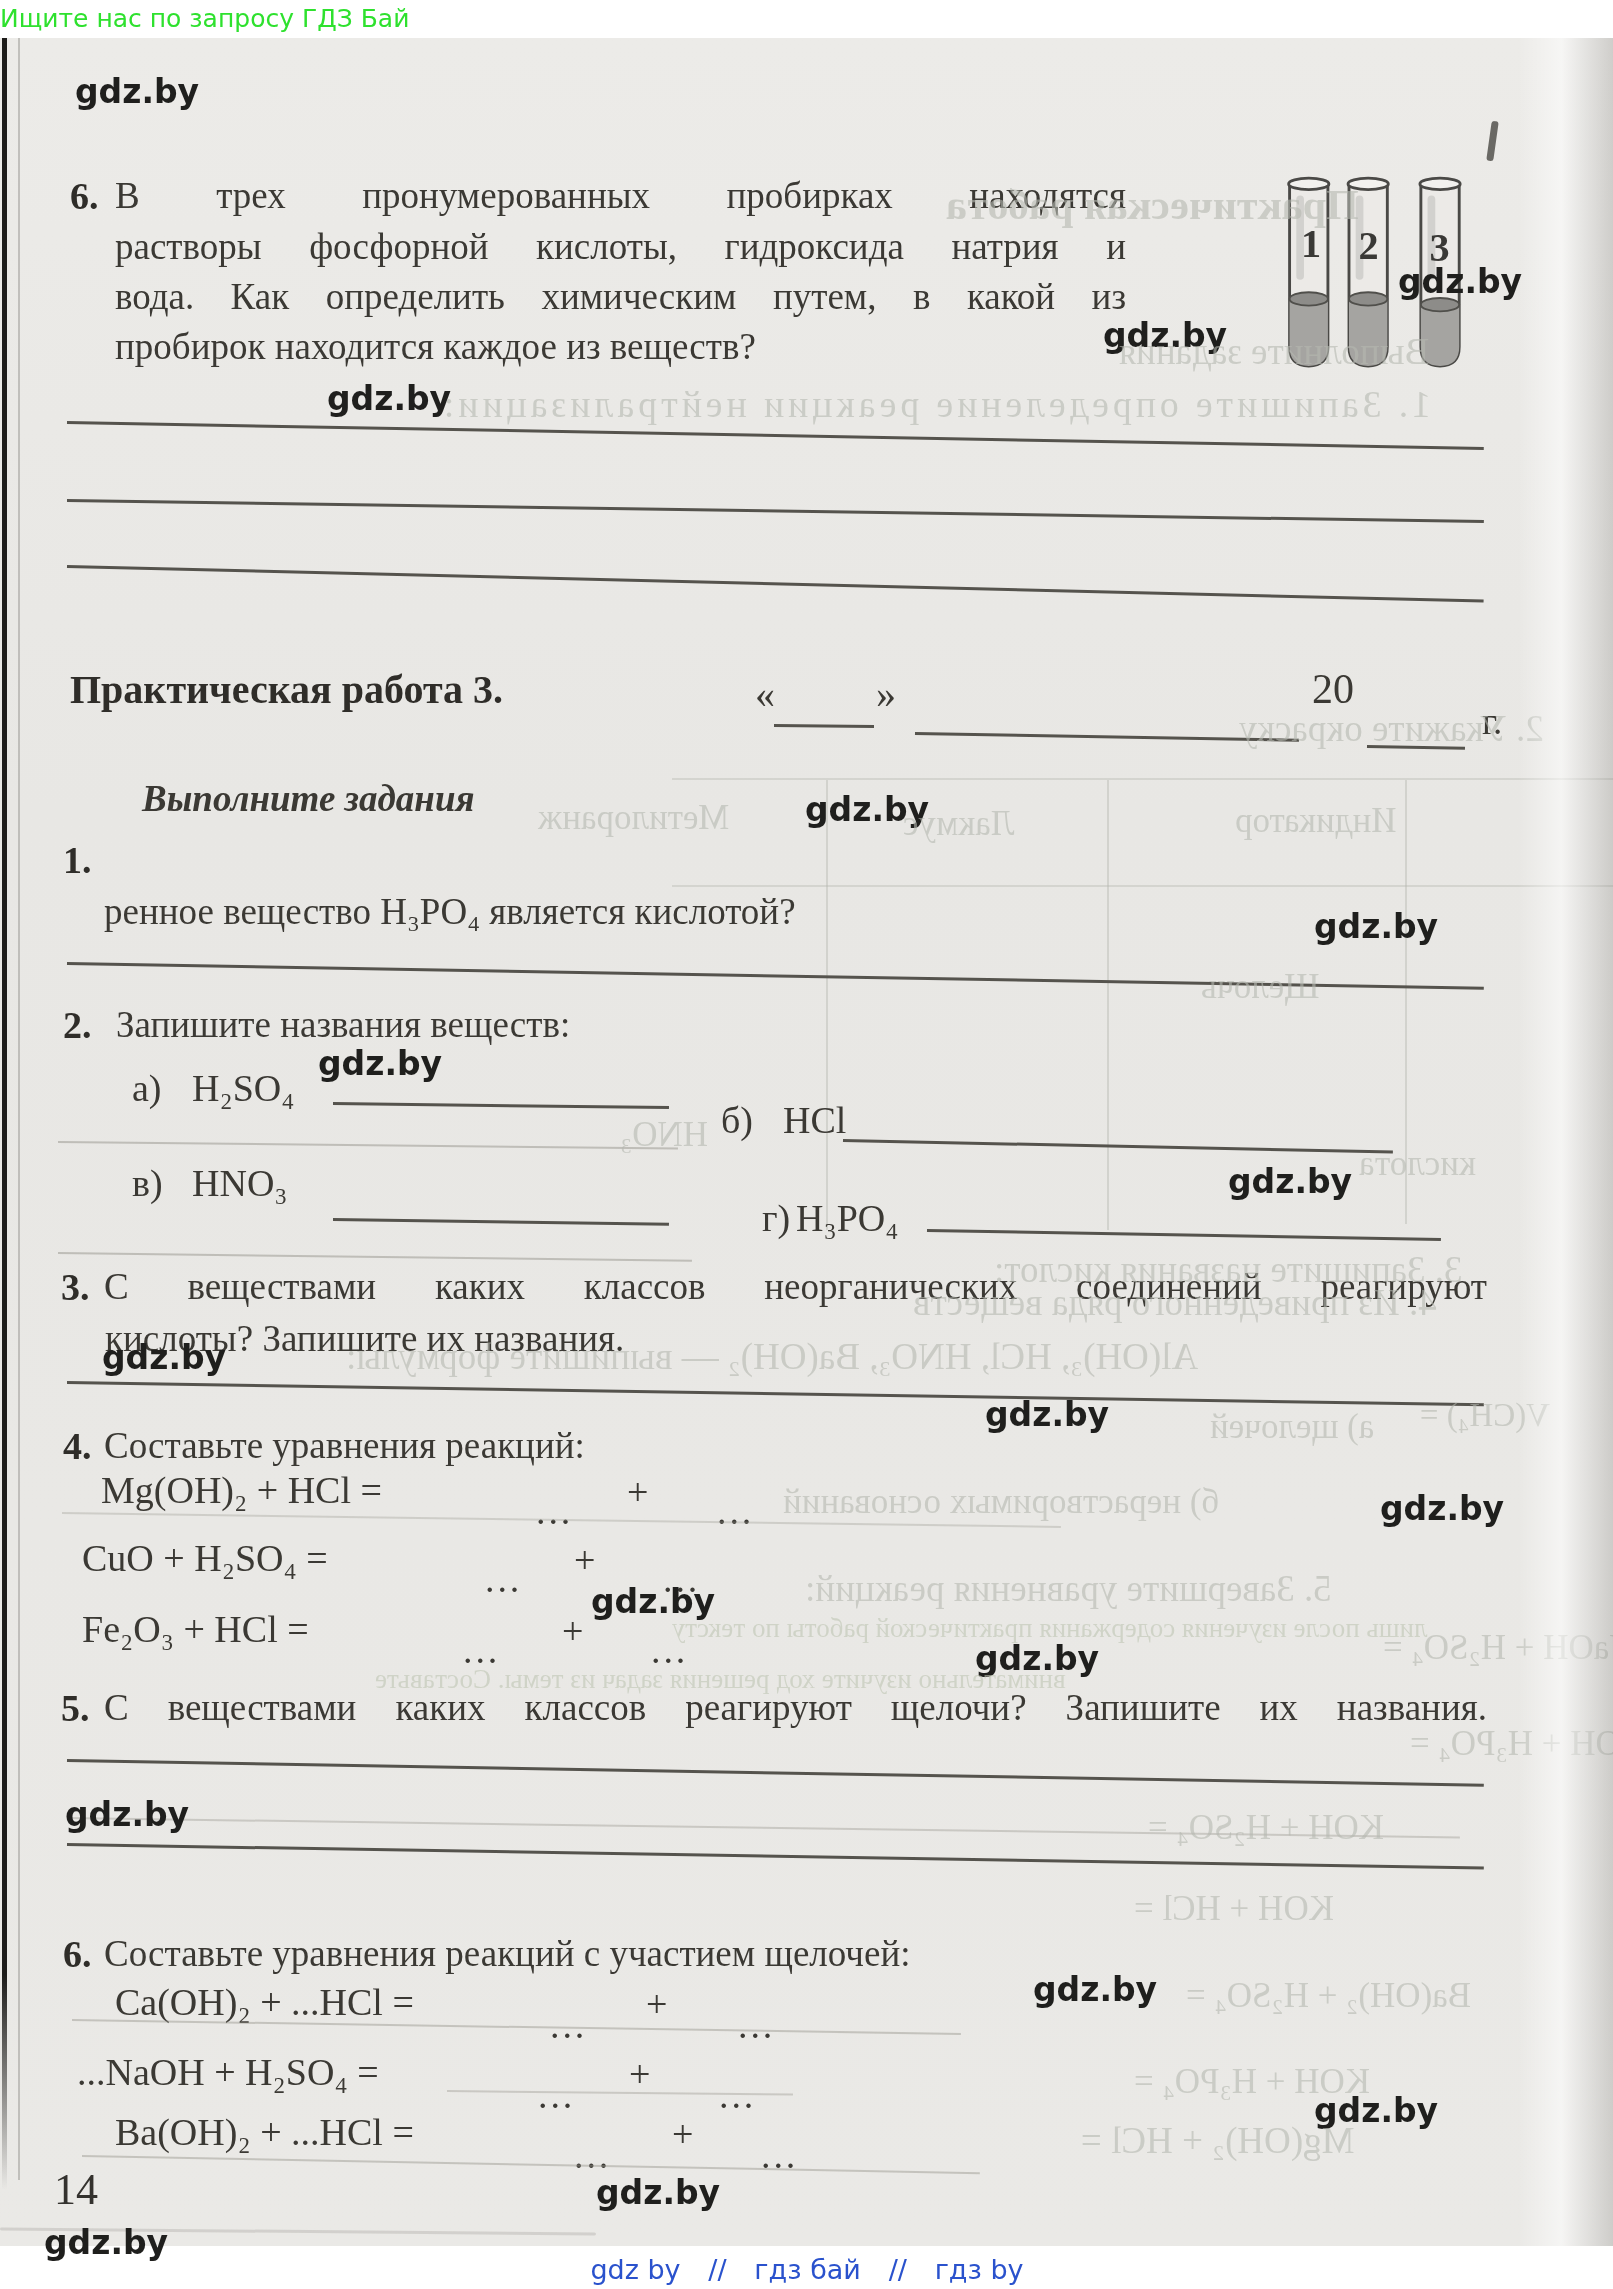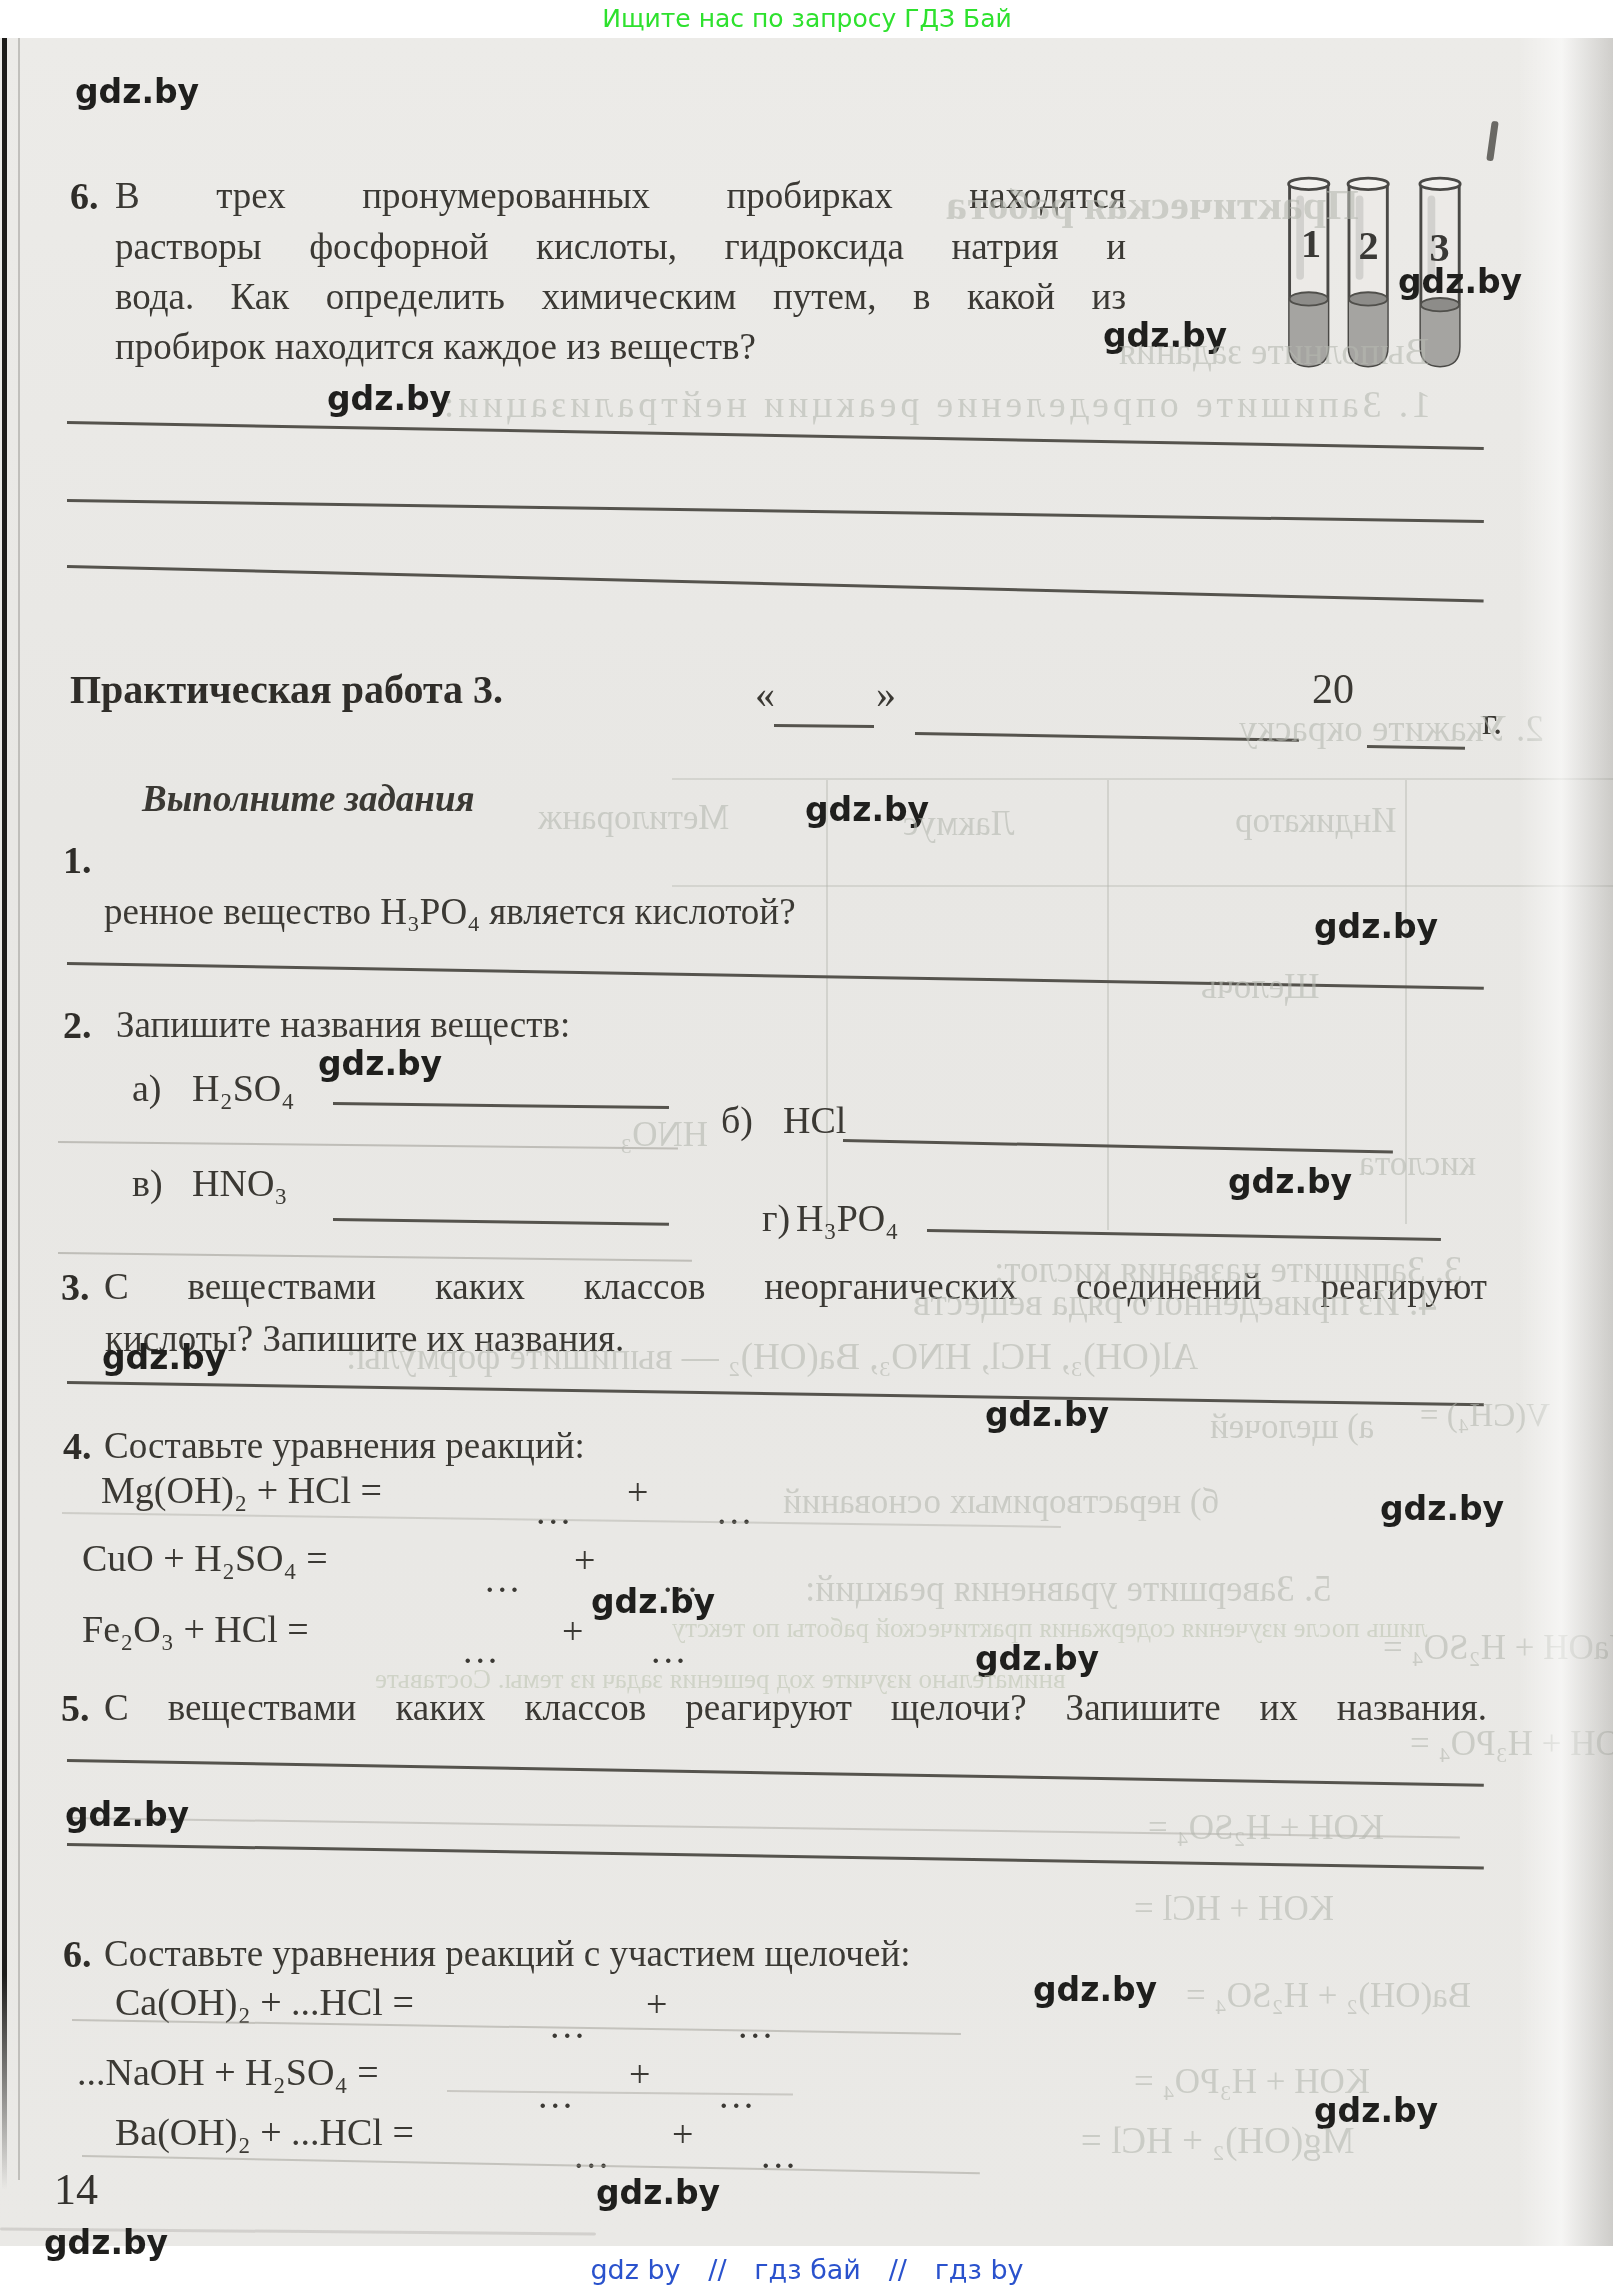--- a/index.html
+++ b/index.html
@@ -1,18 +1,18 @@
 <!DOCTYPE html>
 <html><head>
 <meta charset="utf-8">
 <style>
   html,body{margin:0;padding:0;background:#ffffff;}
   .stage{position:relative;width:1614px;height:2289px;background:#ffffff;overflow:hidden;
          font-family:"Liberation Serif","DejaVu Serif",serif;color:#3b3934;}
-  .promo{position:absolute;left:0;top:3.8px;width:100%;text-align:center;
+  .promo{position:absolute;left:0;top:3.8px;width:100%;
          font-family:"DejaVu Sans","Liberation Sans",sans-serif;font-size:25px;}
   .page{position:absolute;left:0;top:38px;width:1614px;height:2208px;
         background:linear-gradient(180deg,#ecebe8 0%,#e8e7e4 35%,#eae9e6 100%);}
   .page::after{content:"";position:absolute;right:0;top:0;width:96px;height:100%;
         background:linear-gradient(to right,rgba(0,0,0,0),rgba(255,255,255,.55) 45%,rgba(112,110,106,.24) 100%);}
   .t{position:absolute;white-space:nowrap;line-height:1.12;}
   .j{white-space:normal;text-align:justify;text-align-last:justify;}
   .num{font-weight:bold;color:#2f2d29;}
   .b{font-weight:bold;}
   .bi{font-weight:bold;font-style:italic;}

